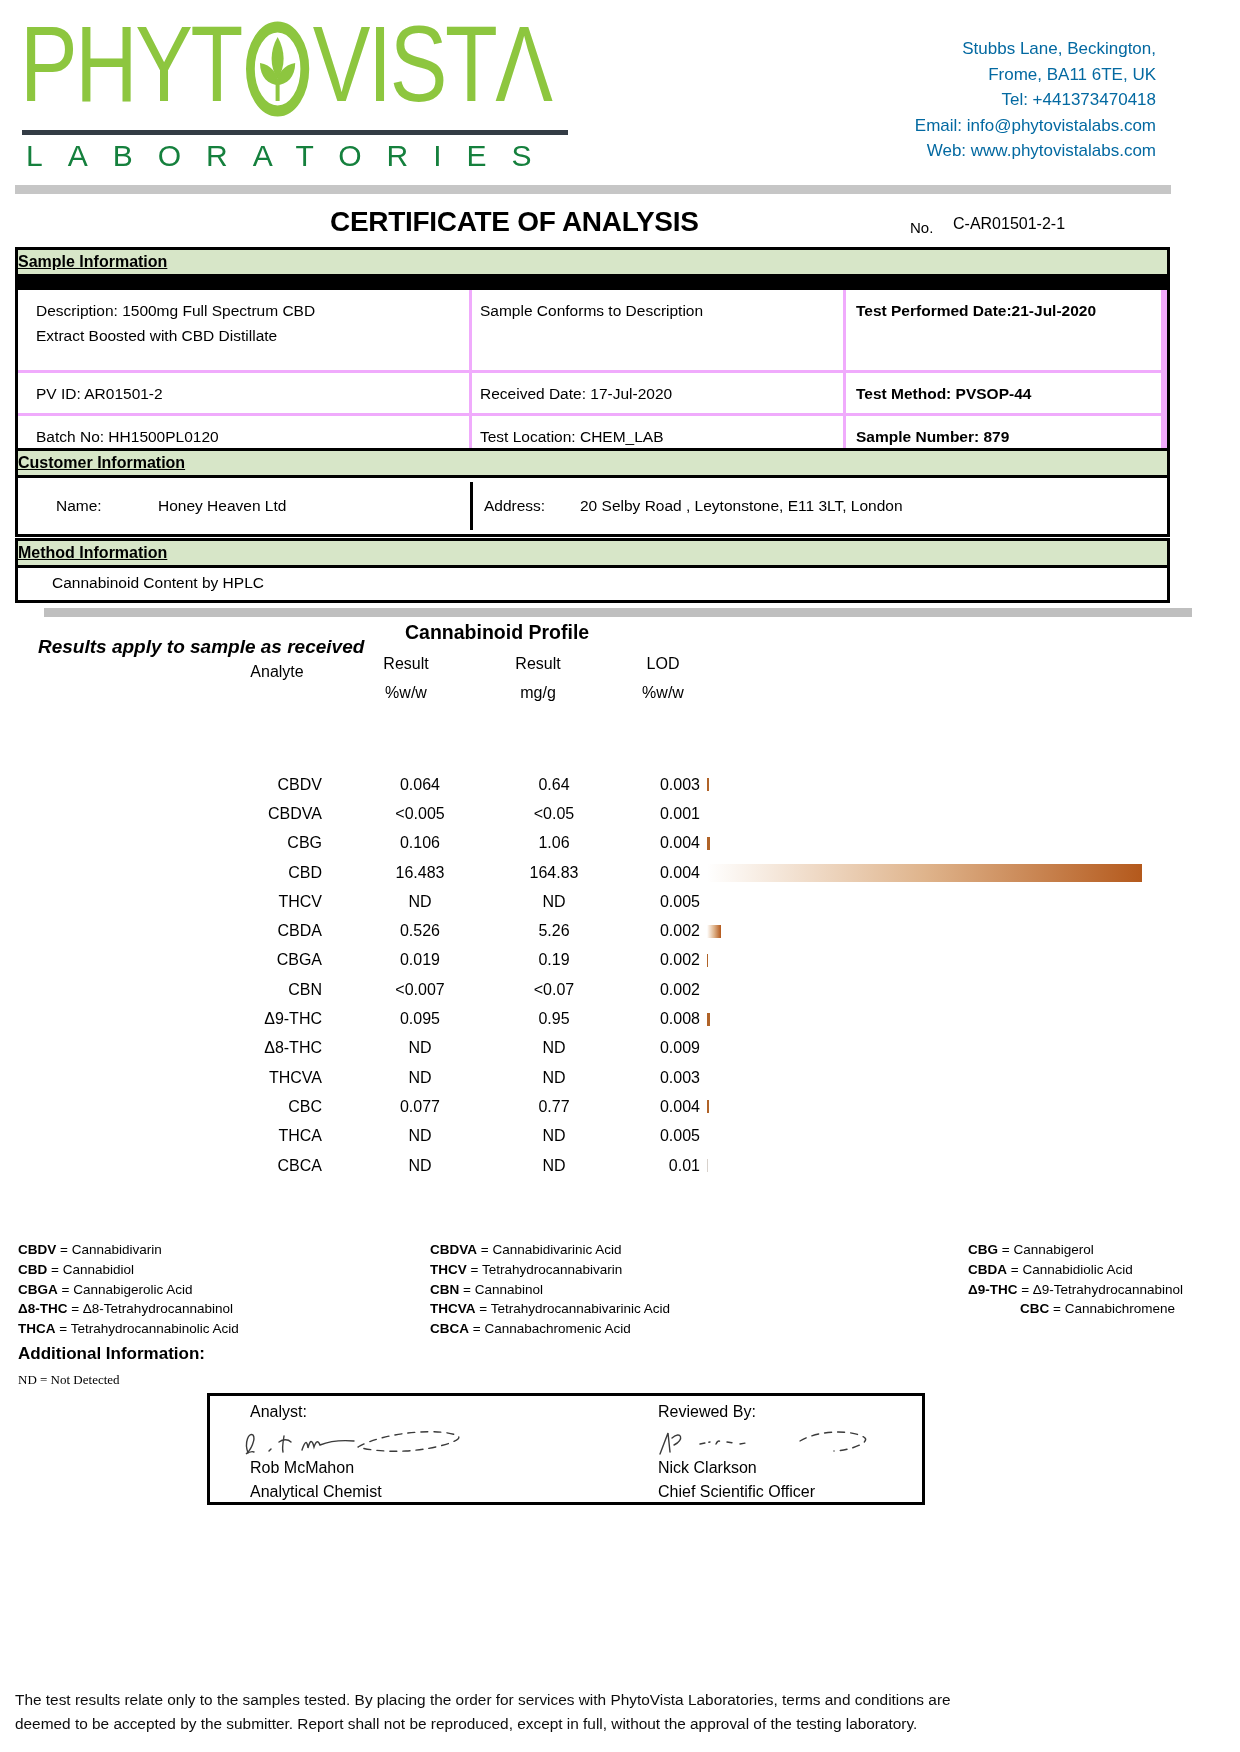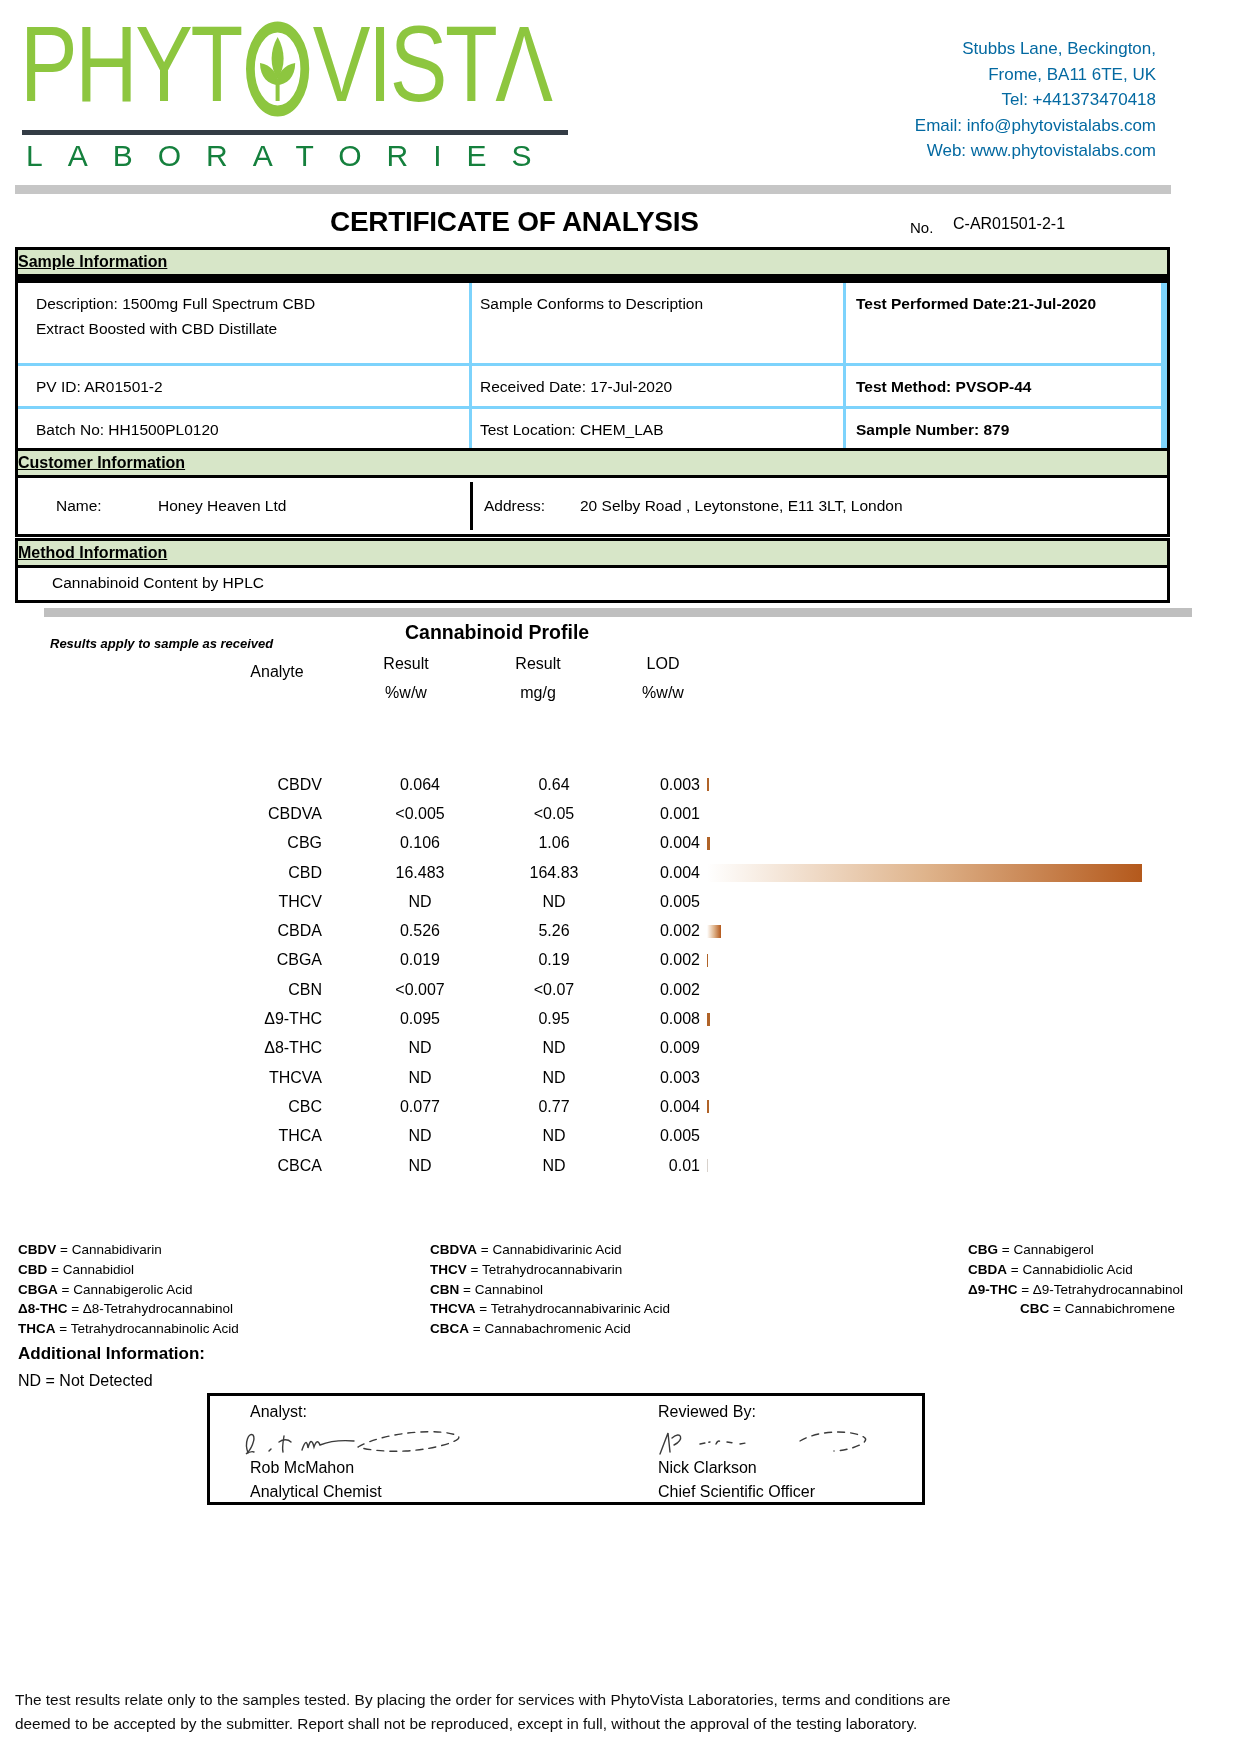--- a/index.html
+++ b/index.html
@@ -23,58 +23,58 @@
   
   .coa-title{position:absolute;left:330px;top:206px;font-size:28px;font-weight:700;letter-spacing:-.3px;}
   .no-label{position:absolute;left:910px;top:219px;font-size:15px;}
   .no-value{position:absolute;left:953px;top:215px;font-size:16px;}
 
   
   .sec{position:absolute;left:15px;width:1149px;background:#000;padding:3px;box-sizing:content-box;}
   .band{background:#d7e6c8;height:24px;line-height:24px;
         font-size:16px;font-weight:700;text-decoration:underline;}
   .sgrid{display:grid;grid-template-columns:451px 371px 315px;grid-template-rows:80px 40px 40px;
-         gap:3px;margin-top:9px;background:#7dd3fc;}
+         gap:3px;margin-top:16px;background:#f0abfc;}
   .sgrid .cell{background:#fff;font-size:15.5px;line-height:25px;padding:8px 4px 0 18px;}
   .sgrid .cell:nth-child(3n+2){padding-left:8px;}
   .sgrid .cell:nth-child(3n){padding-left:10px;font-weight:bold;}
   .sec-sample{top:247px;}
   .sec-customer{top:448px;}
   .cust-row{position:relative;background:#fff;margin-top:3px;height:56px;font-size:15.5px;text-align:right;}
   .cust-divider{position:absolute;left:452px;top:4px;width:3px;height:48px;background:#000;}
   .lbl-name{position:absolute;left:38px;top:19px;}
   .val-name{position:absolute;left:140px;top:19px;}
   .lbl-addr{position:absolute;left:466px;top:19px;}
   .val-addr{position:absolute;left:562px;top:19px;}
   .sec-method{top:538px;}
   .method-row{background:#fff;margin-top:3px;height:32px;font-size:15.5px;padding:6px 0 0 34px;box-sizing:border-box;}
 
   
-  .profile-note{position:absolute;left:38px;top:636px;font-size:13px;font-weight:700;font-style:italic;margin-left:12px;}
+  .profile-note{position:absolute;left:38px;top:636px;font-size:19px;font-weight:700;font-style:italic;}
   .profile-title{position:absolute;left:405px;top:621px;font-size:19.5px;font-weight:700;}
   .hdr{position:absolute;transform:translateX(-50%);font-size:16px;}
   .rows-wrap{position:absolute;left:0;top:770px;width:1240px;}
   .prow{display:flex;height:29.3px;align-items:center;font-size:16px;}
   .c-analyte{width:322px;text-align:right;}
   .c-pct{width:196px;text-align:center;}
   .c-mgg{width:72px;text-align:center;}
   .c-lod{width:110px;text-align:right;}
   .c-bar{flex:1;display:flex;align-items:center;padding-left:7px;}
   .bar{height:13px;background:linear-gradient(90deg,#ffffff 0%,#dfb48c 50%,#b4591c 100%);}
 
   
   .legend{position:absolute;left:18px;top:1240px;width:1200px;font-size:13.5px;}
   .legend-col{position:absolute;top:0;line-height:19.8px;white-space:nowrap;}
   .legend-col.col0{left:0;}
   .legend-col.col1{left:412px;}
   .legend-col.col2{left:902px;margin-left:48px;}
   .legend-line.indent{padding-left:52px;}
 
   .add-head{position:absolute;left:18px;top:1344px;font-size:17px;font-weight:700;}
-  .nd-note{position:absolute;left:18px;top:1372px;font-size:16px;}
+  .nd-note{position:absolute;left:18px;top:1372px;font-size:13px;font-family:Liberation Serif, serif;}
 
   
   .sigbox{position:absolute;left:207px;top:1393px;width:712px;height:106px;border:3px solid #000;}
   .sig-label-a{position:absolute;left:40px;top:7px;font-size:16px;}
   .sig-label-r{position:absolute;left:448px;top:7px;font-size:16px;}
   .sig-a{position:absolute;left:28px;top:30px;}
   .sig-r{position:absolute;left:438px;top:30px;}
   .sig-name-a{position:absolute;left:40px;top:63px;font-size:16px;}
   .sig-name-r{position:absolute;left:448px;top:63px;font-size:16px;}
   .sig-title-a{position:absolute;left:40px;top:87px;font-size:16px;}

